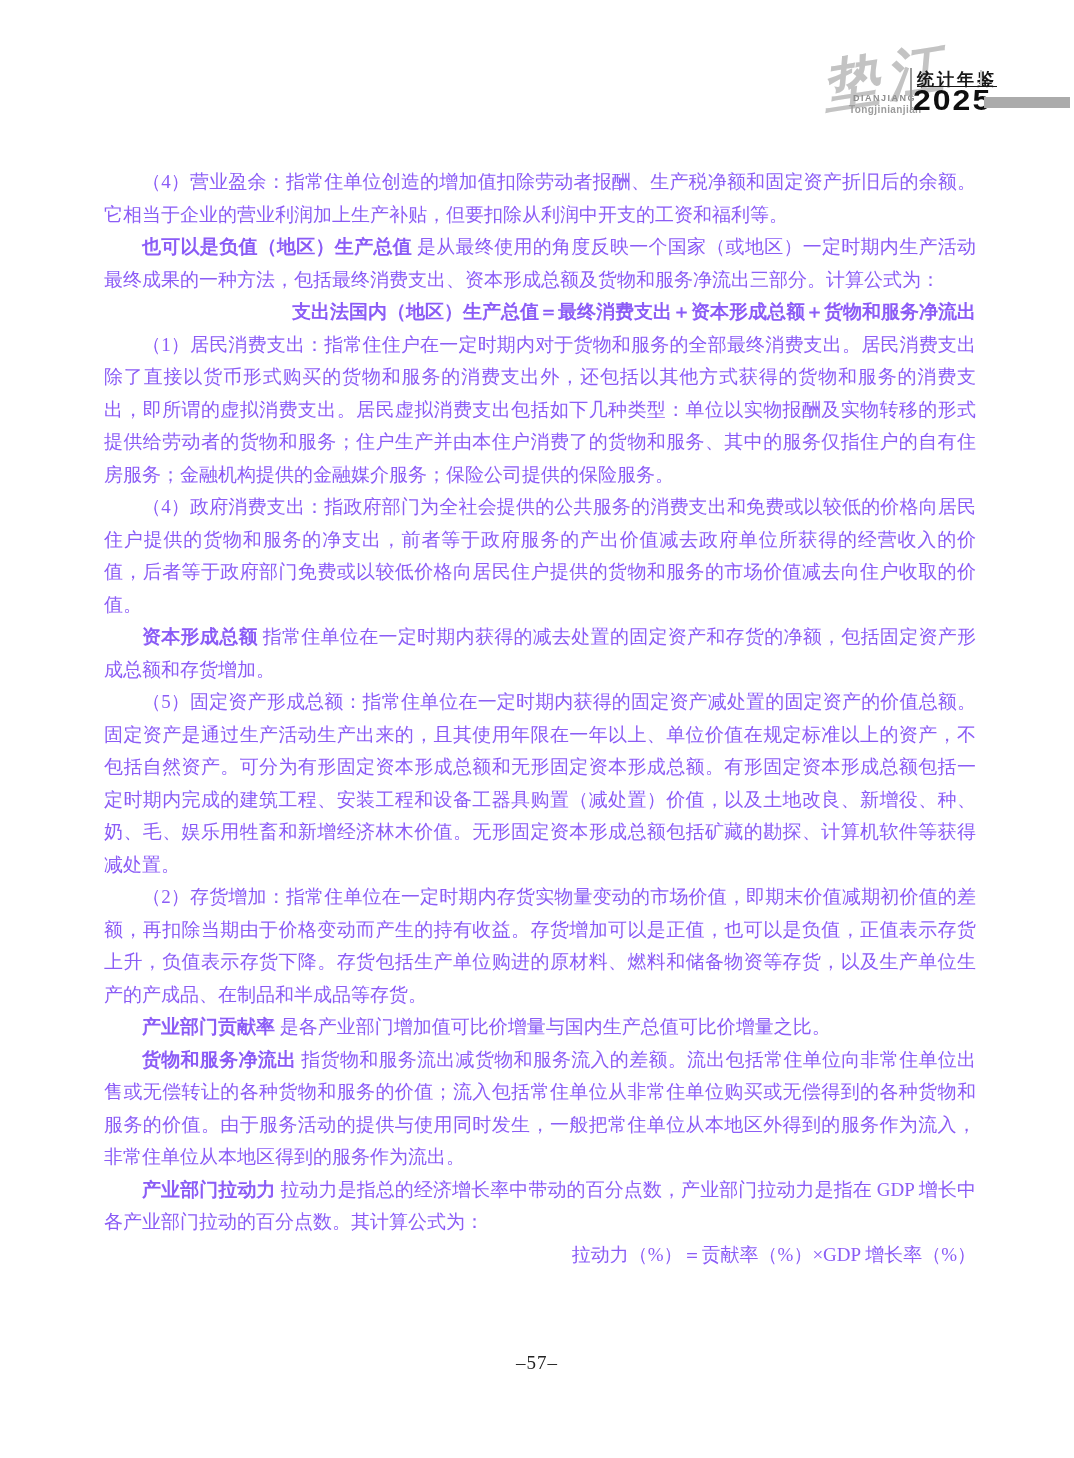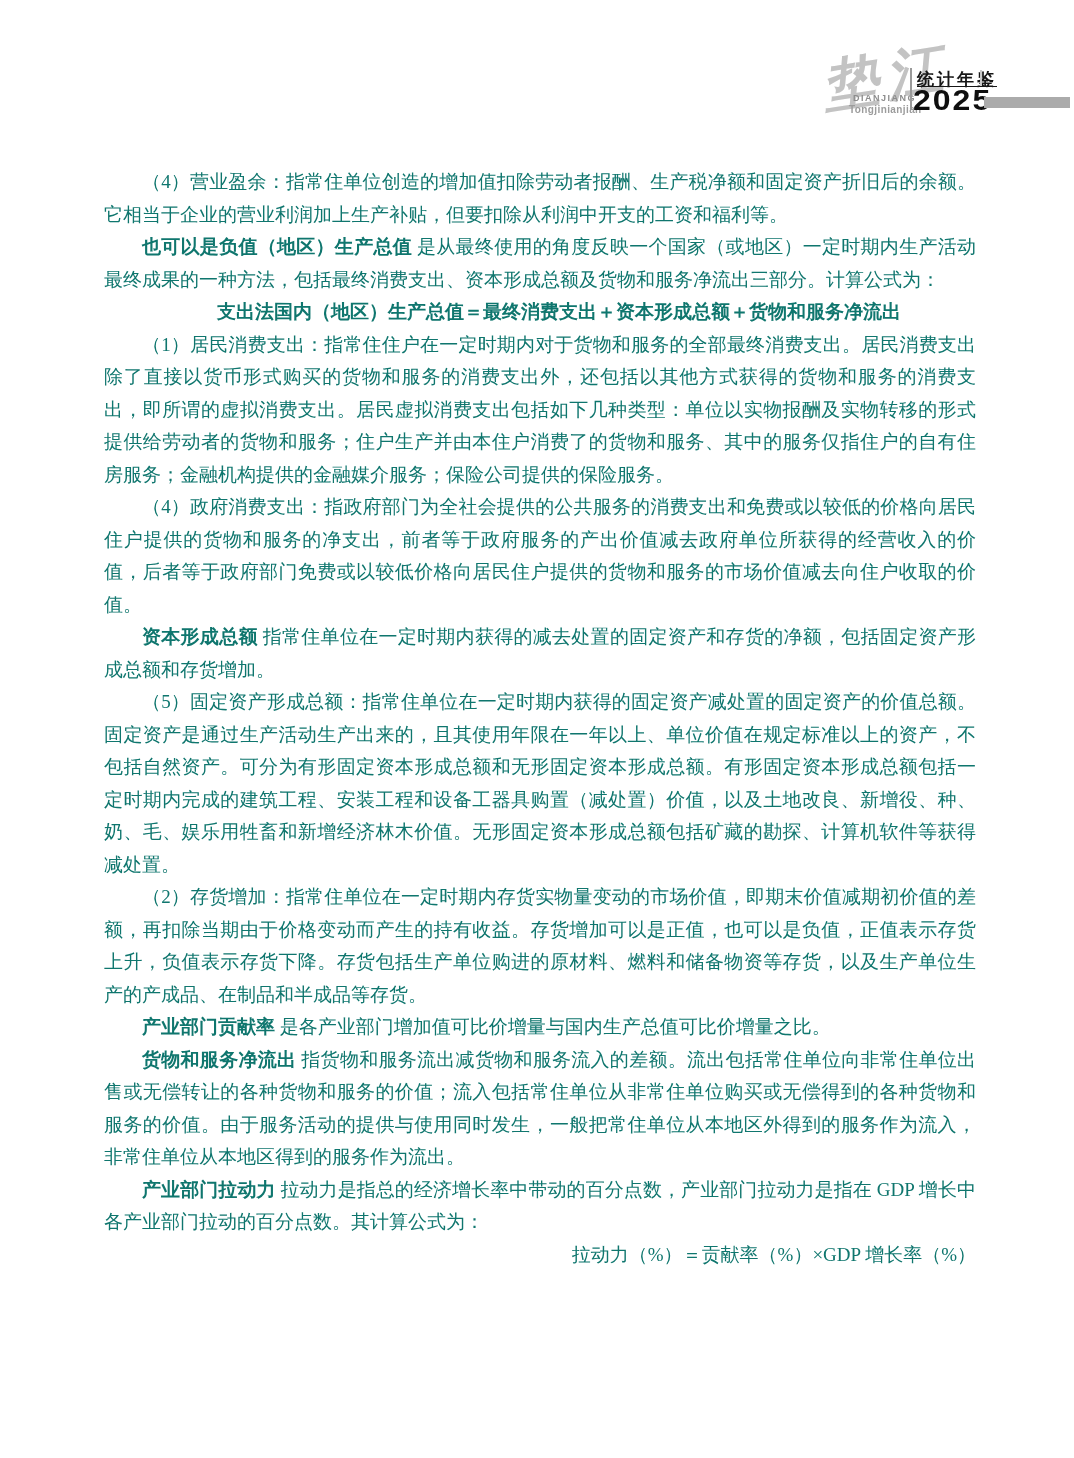--- a/index.html
+++ b/index.html
@@ -88,31 +88,31 @@
   }
 
   
   .content {
     position: absolute;
     left: 104px; top: 166px;
     width: 872px;
     font-size: 19px;
     line-height: 32.5px;
     text-align: justify;
-    color: #0f766e;
+    color: #8b5cf6;
   }
   .content p { margin: 0; text-indent: 2em; }
   .content .lead {
     font-family: "Liberation Sans", "DejaVu Sans", sans-serif;
     font-weight: 700;
   }
   .content p.formula_bold {
     font-family: "Liberation Sans", "DejaVu Sans", sans-serif;
     font-weight: 700;
-    text-align: center;
+    text-align: right;
   }
   .content p.formula { text-align: right; }
 
   
   .page-number {
     position: absolute;
     left: 0; top: 1352px;
     width: 100%;
     text-align: center;
     font-size: 19px;
@@ -142,14 +142,15 @@
       <p class="body">（4）政府消费支出：指政府部门为全社会提供的公共服务的消费支出和免费或以较低的价格向居民住户提供的货物和服务的净支出，前者等于政府服务的产出价值减去政府单位所获得的经营收入的价值，后者等于政府部门免费或以较低价格向居民住户提供的货物和服务的市场价值减去向住户收取的价值。</p>
       <p class="term"><span class="lead">资本形成总额</span> 指常住单位在一定时期内获得的减去处置的固定资产和存货的净额，包括固定资产形成总额和存货增加。</p>
       <p class="body">（5）固定资产形成总额：指常住单位在一定时期内获得的固定资产减处置的固定资产的价值总额。固定资产是通过生产活动生产出来的，且其使用年限在一年以上、单位价值在规定标准以上的资产，不包括自然资产。可分为有形固定资本形成总额和无形固定资本形成总额。有形固定资本形成总额包括一定时期内完成的建筑工程、安装工程和设备工器具购置（减处置）价值，以及土地改良、新增役、种、奶、毛、娱乐用牲畜和新增经济林木价值。无形固定资本形成总额包括矿藏的勘探、计算机软件等获得减处置。</p>
       <p class="body">（2）存货增加：指常住单位在一定时期内存货实物量变动的市场价值，即期末价值减期初价值的差额，再扣除当期由于价格变动而产生的持有收益。存货增加可以是正值，也可以是负值，正值表示存货上升，负值表示存货下降。存货包括生产单位购进的原材料、燃料和储备物资等存货，以及生产单位生产的产成品、在制品和半成品等存货。</p>
       <p class="term"><span class="lead">产业部门贡献率</span> 是各产业部门增加值可比价增量与国内生产总值可比价增量之比。</p>
       <p class="term"><span class="lead">货物和服务净流出</span> 指货物和服务流出减货物和服务流入的差额。流出包括常住单位向非常住单位出售或无偿转让的各种货物和服务的价值；流入包括常住单位从非常住单位购买或无偿得到的各种货物和服务的价值。由于服务活动的提供与使用同时发生，一般把常住单位从本地区外得到的服务作为流入，非常住单位从本地区得到的服务作为流出。</p>
       <p class="term"><span class="lead">产业部门拉动力</span> 拉动力是指总的经济增长率中带动的百分点数，产业部门拉动力是指在 GDP 增长中各产业部门拉动的百分点数。其计算公式为：</p>
       <p class="formula">拉动力（%）＝贡献率（%）×GDP 增长率（%）</p>
     </main>
 
+  <div class="page-number">–57–</div>
 
 </div>
 
 </body></html>

